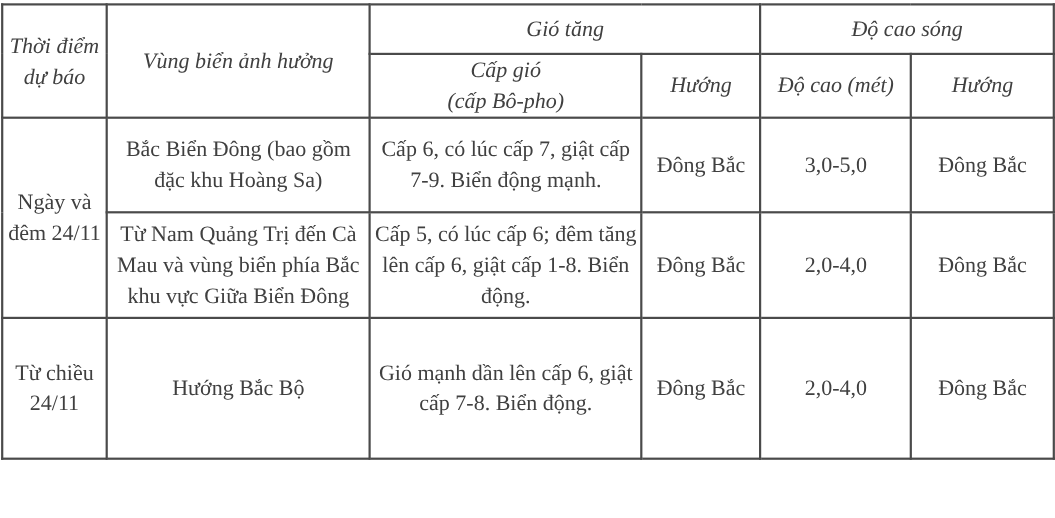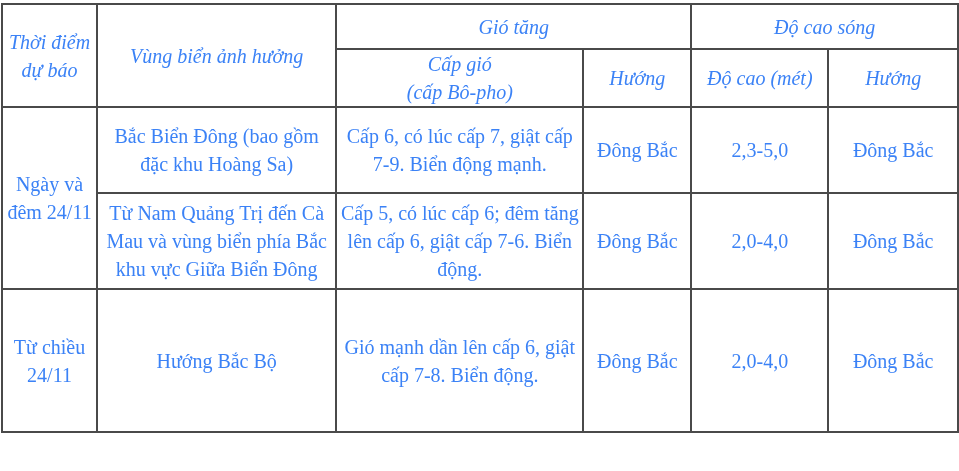--- a/index.html
+++ b/index.html
@@ -3,21 +3,21 @@
   <meta charset="utf-8">
   <style>
     html, body { margin: 0; padding: 0; background: #ffffff; }
     body { width: 959px; height: 471px; overflow: hidden; position: relative; }
     table.forecast {
       position: absolute;
       left: 1px; top: 3px;
       border-collapse: collapse;
       font-family: "Liberation Serif", "DejaVu Serif", serif;
       font-size: 20px;
-      color: #3b82f6;
+      color: #404040;
       table-layout: fixed;
     }
     table.forecast td, table.forecast th {
       border: 2px solid #4a4a4a;
       text-align: center;
       vertical-align: middle;
       padding: 0 2px;
       line-height: 28px;
       font-weight: normal;
     }
@@ -25,21 +25,21 @@
     .c1 { width: 90px; }
     .c2 { width: 237px; }
     .c3 { width: 245px; }
     .c4 { width: 103px; }
     .c5 { width: 133px; }
     .c6 { width: 125px; }
     .h1 { height: 45px; }
     .h2 { height: 58px; margin-left: 12px; }
     .r1 { height: 86px; }
     .r2 { height: 96px; }
-    .r3 { height: 143px; }
+    .r3 { height: 128px; }
     .lh26 { line-height: 26px; }
   </style>
 </head>
 <body>
 
 <table class="forecast">
   <colgroup>
     <col class="c1">
       <col class="c2">
       <col class="c3">
@@ -63,26 +63,26 @@
       <th class="c5">Độ cao (mét)</th>
       <th class="c6">Hướng</th>
     </tr>
   </thead>
   <tbody>
     <tr class="r1">
       <td rowspan="2">Ngày và đêm 24/11</td>
       <td>Bắc Biển Đông (bao gồm đặc khu Hoàng Sa)</td>
       <td>Cấp 6, có lúc cấp 7, giật cấp 7-9. Biển động mạnh.</td>
       <td>Đông Bắc</td>
-      <td>2,3-5,0</td>
+      <td>3,0-5,0</td>
       <td>Đông Bắc</td>
     </tr>
     <tr class="r2">
       <td>Từ Nam Quảng Trị đến Cà Mau và vùng biển phía Bắc khu vực Giữa Biển Đông</td>
-      <td>Cấp 5, có lúc cấp 6; đêm tăng lên cấp 6, giật cấp 7-6. Biển động.</td>
+      <td>Cấp 5, có lúc cấp 6; đêm tăng lên cấp 6, giật cấp 1-8. Biển động.</td>
       <td>Đông Bắc</td>
       <td>2,0-4,0</td>
       <td>Đông Bắc</td>
     </tr>
     <tr class="r3">
       <td>Từ chiều 24/11</td>
       <td>Hướng Bắc Bộ</td>
       <td>Gió mạnh dần lên cấp 6, giật cấp 7-8. Biển động.</td>
       <td>Đông Bắc</td>
       <td>2,0-4,0</td>

